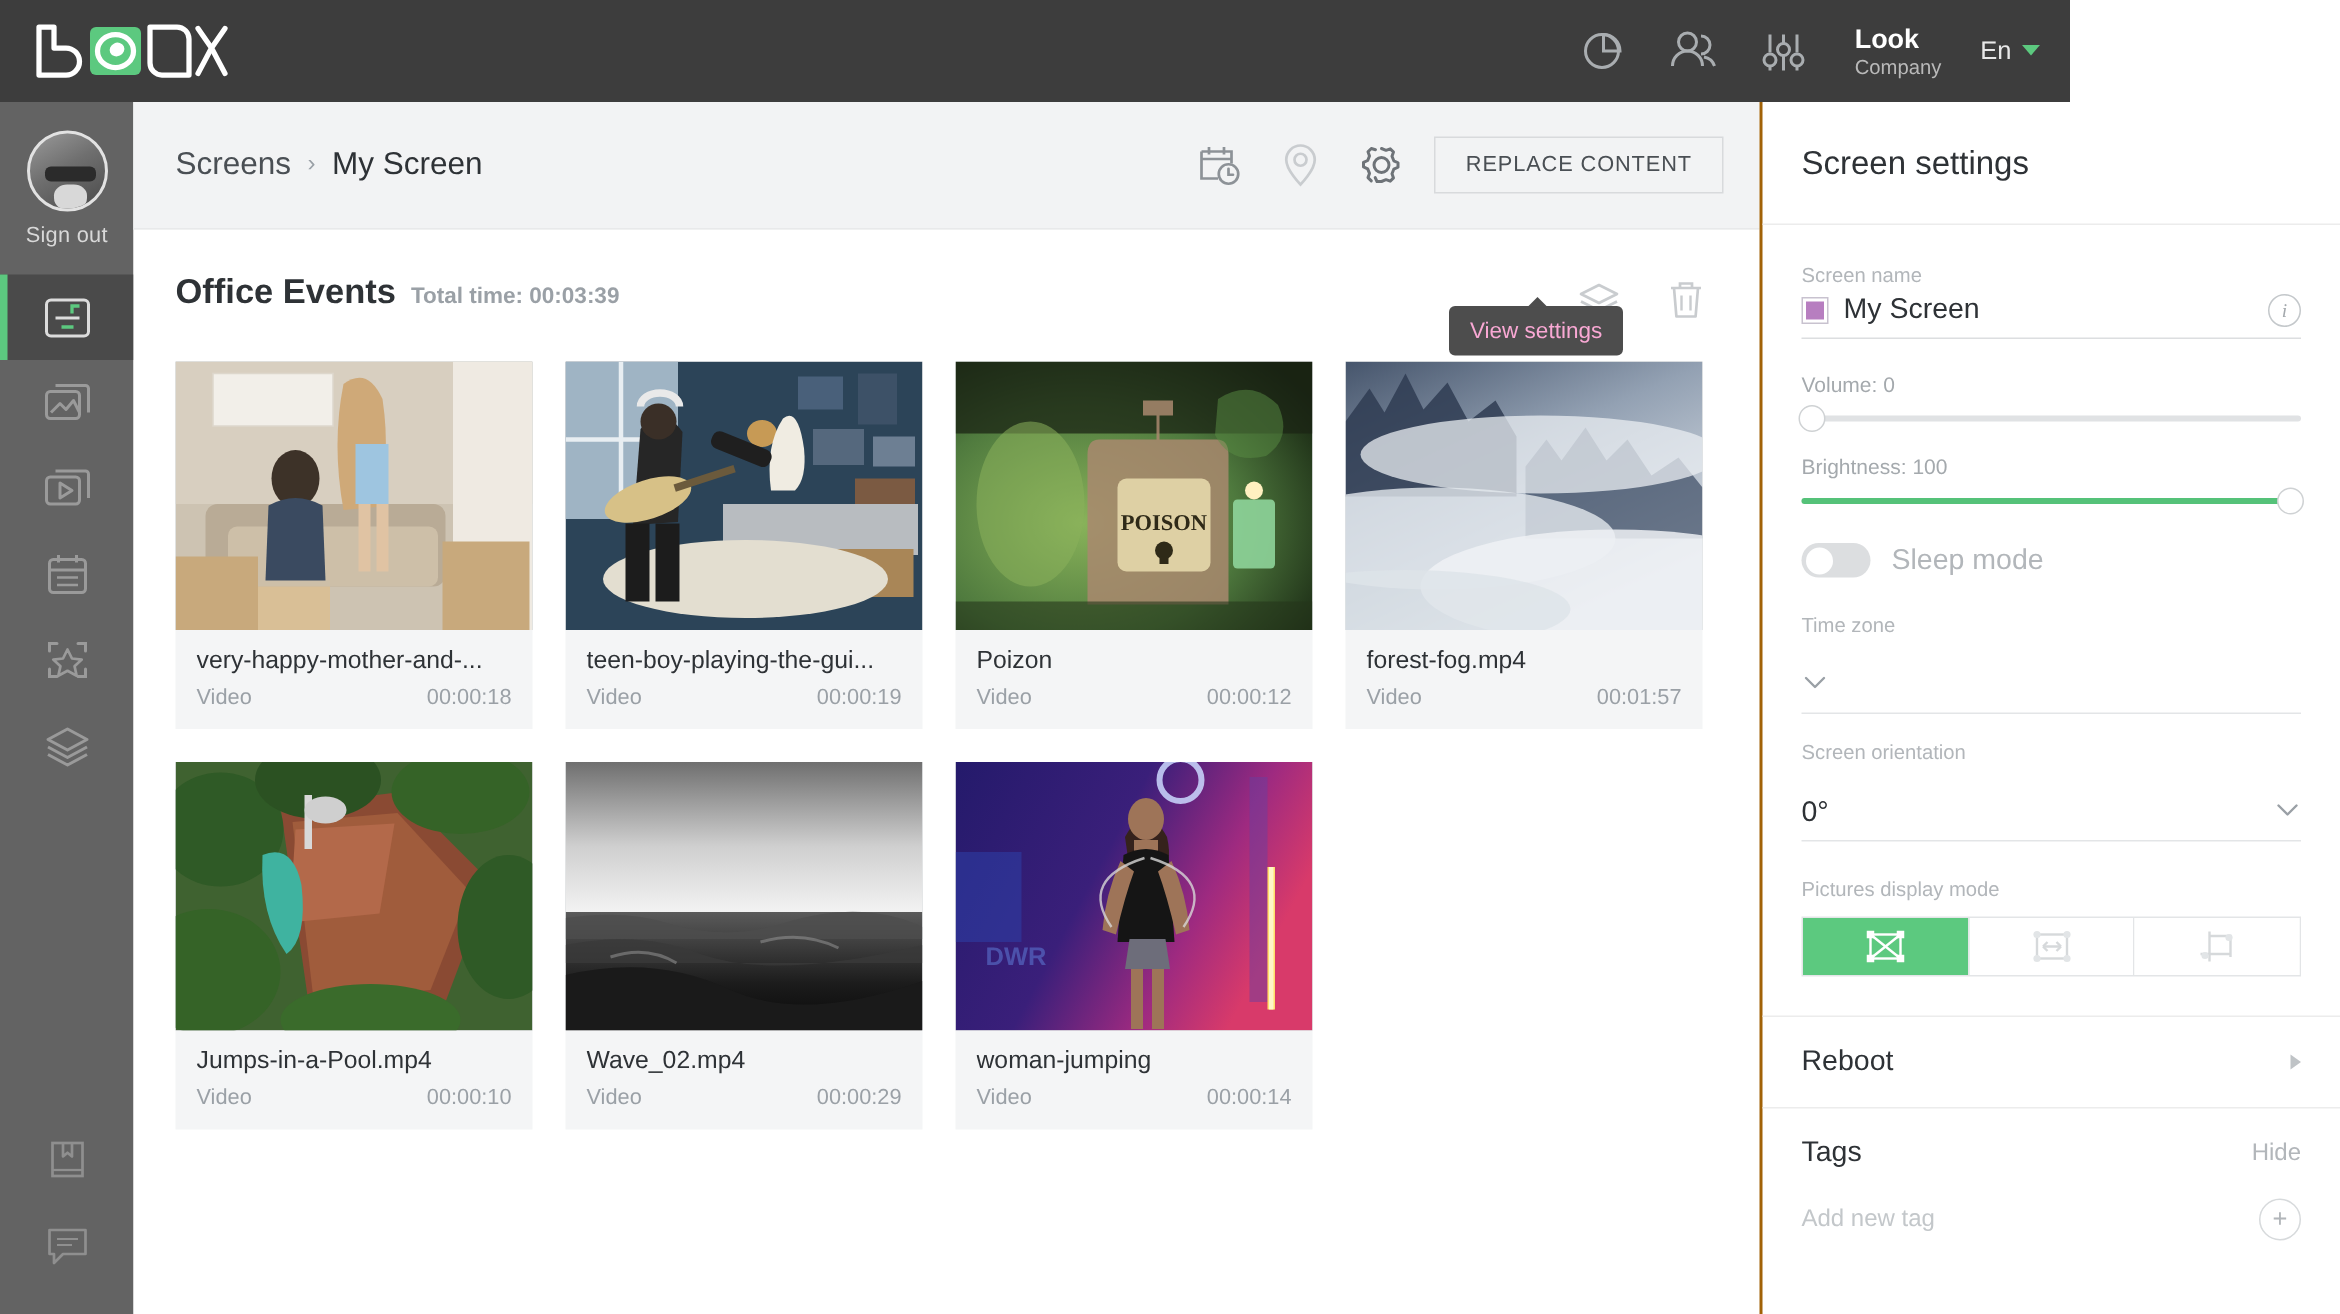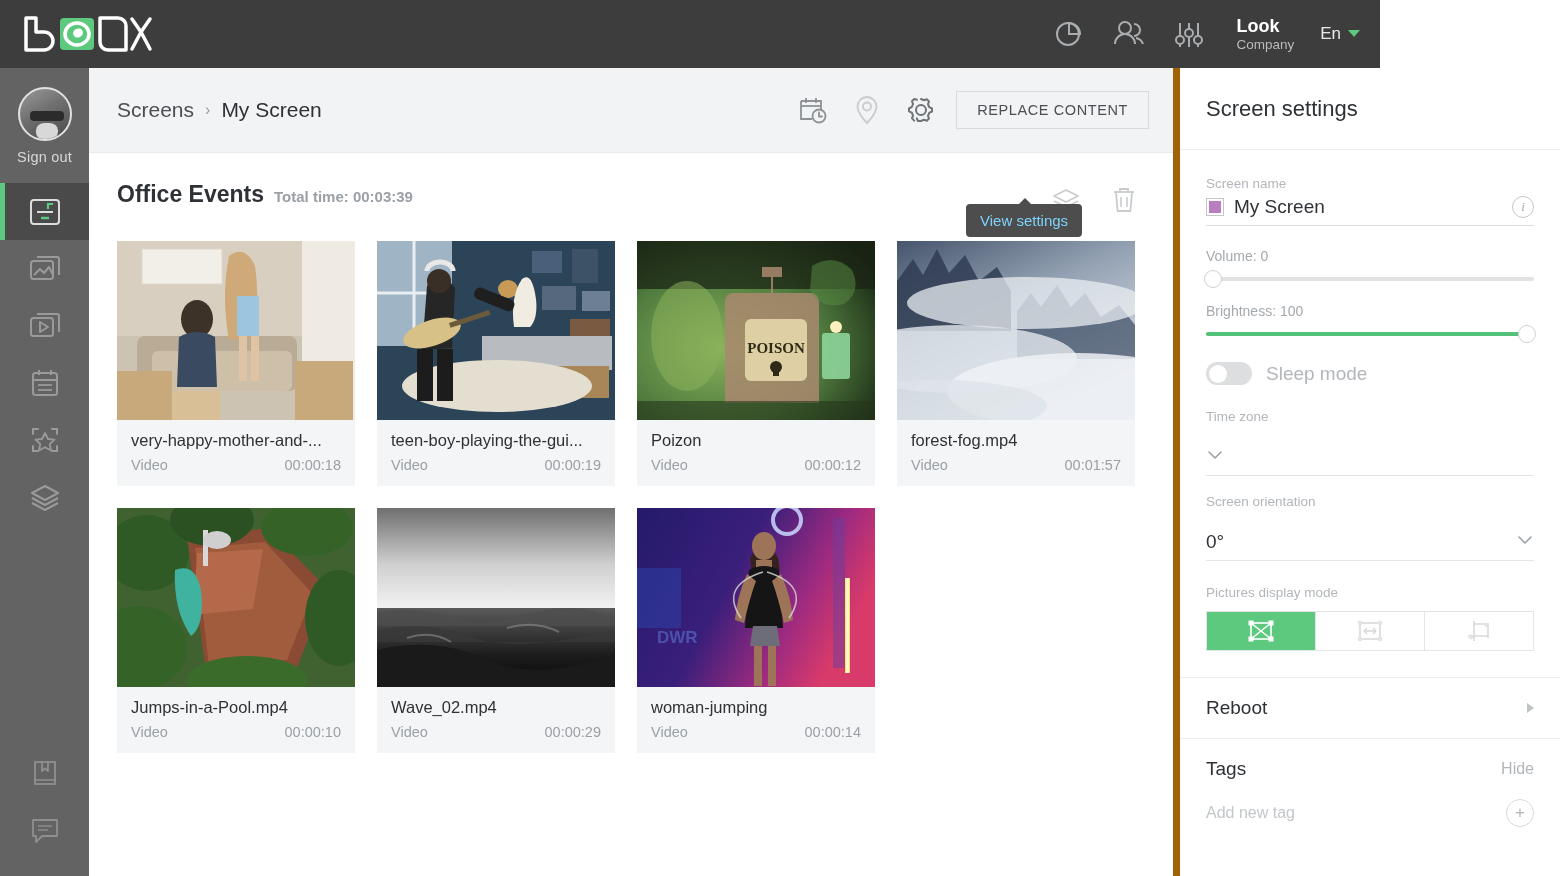--- a/index.html
+++ b/index.html
@@ -78,21 +78,21 @@
   .crumbbar-tools { margin-left: auto; display: flex; align-items: center; gap: 16px; }
   .tool-icon { width: 38px; height: 38px; display:flex; align-items:center; justify-content:center; cursor: pointer; }
   .replace-btn {
     height: 38px; padding: 0 20px; background: #f2f3f4;
     border: 1px solid #d8dadc; color: #4a4f54; font-size: 14.5px;
     letter-spacing: .6px; display:flex; align-items:center; cursor:pointer;
     font-family: "Liberation Sans", sans-serif;
   }
   .tooltip {
     position: absolute; left: 877px; top: 136px;
-    background: #4d4d4d; color: #7dd3fc; font-size: 15px;
+    background: #4d4d4d; color: #f9a8d4; font-size: 15px;
     padding: 8px 14px; border-radius: 4px; white-space: nowrap;
   }
   .tooltip::before {
     content:""; position:absolute; top:-6px; left:50%; margin-left:-6px;
     border-left:7px solid transparent; border-right:7px solid transparent;
     border-bottom:7px solid #4d4d4d;
   }
 
   .playlist-head {
     display: flex; align-items: baseline; padding: 28px 30px 0 28px; font-weight: bold;
@@ -109,21 +109,21 @@
   .card-body { padding: 11px 14px 13px 14px; }
   .card-title {
     font-size: 16.5px; color: #2e3236; white-space: nowrap; overflow: hidden;
     text-overflow: ellipsis; margin-bottom: 7px;
   }
   .card-meta { display: flex; justify-content: space-between; font-size: 14.5px; color: #9aa0a6; }
 
   
   .panel {
     position: absolute; top: 68px; left: 1173px; width: 387px; height: 808px;
-    background: #ffffff; border-left: 7px solid #a16207;
+    background: #ffffff; border-left: 2px solid #a16207;
   }
   .panel-head {
     height: 82px; display: flex; align-items: center; padding-left: 26px;
     border-bottom: 1px solid #ececec;
   }
   .panel-title { font-size: 22px; color: #2e3236; }
   .panel-body { padding: 26px 26px 0 26px; }
   .field-label { font-size: 13.5px; color: #b2b6ba; margin-bottom: 5px; }
   .name-row {
     display: flex; align-items: center; gap: 10px;

